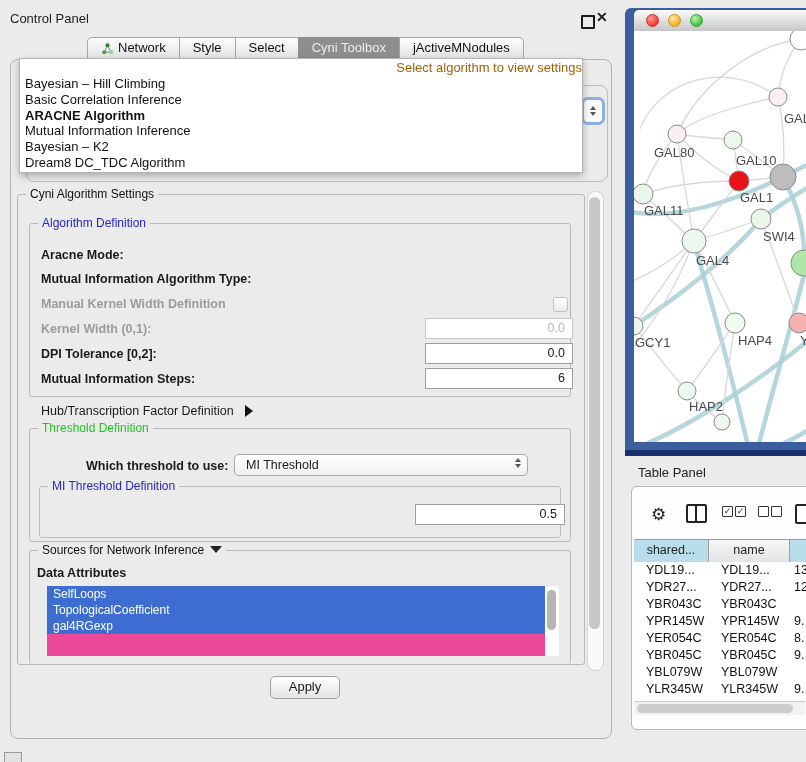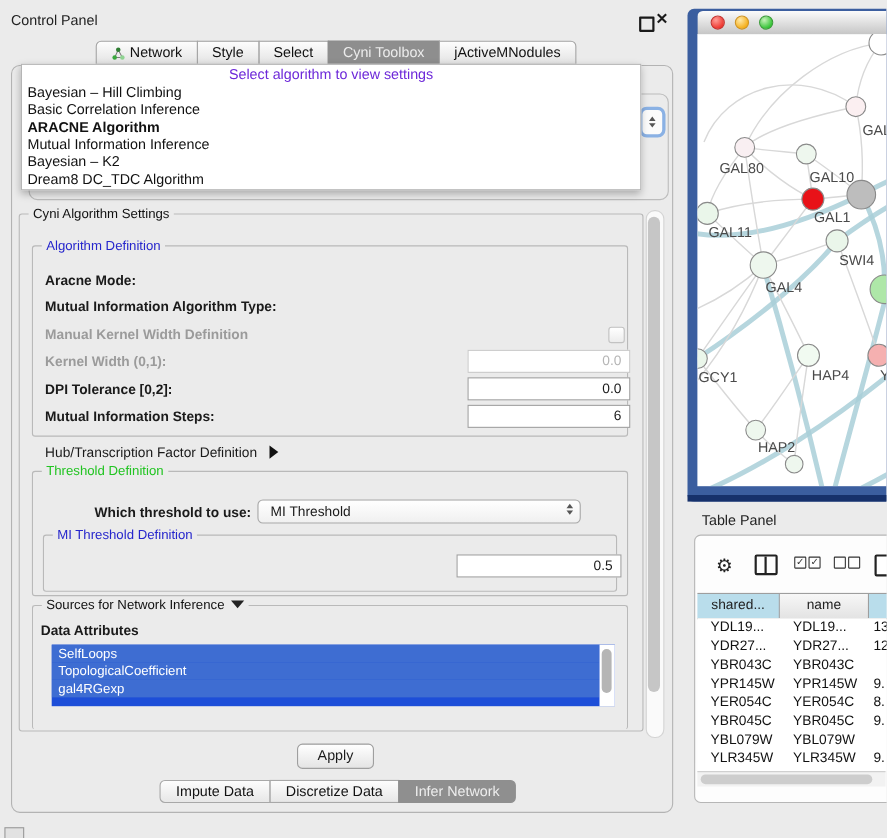--- a/index.html
+++ b/index.html
@@ -24,21 +24,21 @@
   
   .frag-group{left:15px;top:25px;width:580px;height:95px;border:1px solid #bcbcbc;border-radius:8px;z-index:1}
   .frag-combo{left:570px;top:37px;width:18px;height:22px;border:3px solid #8ab1e4;border-radius:7px;
               background:#fbfbfb;z-index:2;display:flex;align-items:center;justify-content:center}
   .vscroll{left:576px;top:131px;width:15px;height:478px;background:#fafafa;border:1px solid #d4d4d4;border-radius:8px;z-index:1}
   .vscroll .thumb{position:absolute;left:1px;top:5px;width:11px;height:432px;background:#c6c6c6;border-radius:6px}
 
   
   .popup{left:8px;top:-2px;width:562px;height:113px;background:#fff;border:1px solid #b5b5b5;
          box-shadow:0 3px 7px rgba(0,0,0,.28);z-index:5;font-size:13px}
-  .popup .ph{height:17px;line-height:17px;text-align:center;color:#6d28d9}
+  .popup .ph{height:17px;line-height:17px;text-align:right;color:#a16207}
   .popup .item{height:15.8px;line-height:15.8px;padding-left:5px;color:#111;white-space:nowrap}
   .popup .item.sel{font-weight:bold}
 
   
   .gb{position:absolute;border:1px solid #b9b9b9;border-radius:3px}
   .gt{position:absolute;top:-8px;left:8px;background:#ebebeb;padding:0 4px;font-size:12px;color:#111;white-space:nowrap}
   .gt.blue{color:#2626cc}.gt.green{color:#22c422}
 
   .lbl{position:absolute;font-size:12.5px;font-weight:bold;white-space:nowrap}
   .lbl.dis{color:#9b9b9b}
@@ -51,21 +51,21 @@
          text-align:right;padding:0 7px;line-height:19px}
   .field.dis{border-color:#c9c9c9;color:#b5b5b5}
   .checkbox{position:absolute;width:13px;height:13px;border:1px solid #c2c2c2;border-radius:3px;
             background:linear-gradient(#fff,#ececec)}
   .plain{position:absolute;font-size:12.5px;white-space:nowrap}
   .tri-r{display:inline-block;margin-left:8px;width:0;height:0;border-top:6px solid transparent;
          border-bottom:6px solid transparent;border-left:8px solid #111;vertical-align:-2px}
   .tri-d{display:inline-block;margin-left:6px;width:0;height:0;border-left:6px solid transparent;
          border-right:6px solid transparent;border-top:7px solid #222;vertical-align:1px}
 
-  .attr-list{position:absolute;left:36px;top:526px;width:512px;height:56px;background:#1d4ed8;overflow:hidden}
+  .attr-list{position:absolute;left:36px;top:526px;width:512px;height:70px;background:#ec4899;overflow:hidden}
   .attr-item{width:498px;height:16px;line-height:16px;background:#3e6dd2;color:#fff;font-size:12px;padding-left:6px;box-sizing:border-box}
   .attr-scroll{position:absolute;right:0;top:0;width:14px;height:70px;background:#fff}
   .attr-scroll .thumb{position:absolute;left:2px;top:4px;width:9px;height:40px;background:#b5b5b5;border-radius:5px}
 
   .apply{left:259px;top:616px;width:68px;height:21px;border:1px solid #9f9f9f;border-radius:5px;
          background:linear-gradient(#fff,#e4e4e4);font-size:13px;text-align:center;line-height:20px}
 
   .btabbar{left:135px;top:649px;height:21px;display:flex;z-index:2}
   .btab{height:19px;line-height:19px;padding:0 14px;font-size:13px;background:linear-gradient(#fdfdfd,#e7e7e7);
         border:1px solid #a8a8a8;margin-left:-1px;color:#111}
@@ -216,25 +216,20 @@
         <div class="attr-item">SelfLoops</div>
         <div class="attr-item">TopologicalCoefficient</div>
         <div class="attr-item">gal4RGexp</div>
       </div>
     <div class="attr-scroll">
         <div class="thumb"></div>
       </div>
   </div>
 
   <div class="abs apply">Apply</div>
-  <div class="abs btabbar">
-      <div class="btab">Impute Data</div>
-      <div class="btab">Discretize Data</div>
-      <div class="btab active">Infer Network</div>
-    </div>
 </div>
 
 <div class="abs netwin">
   <div class="net-titlebar">
     <div class="light red"></div>
     <div class="light yellow"></div>
     <div class="light green"></div>
   </div>
   <div class="net-canvas">
     <svg id="netsvg" width="172" height="411" viewBox="0 0 172 411">

